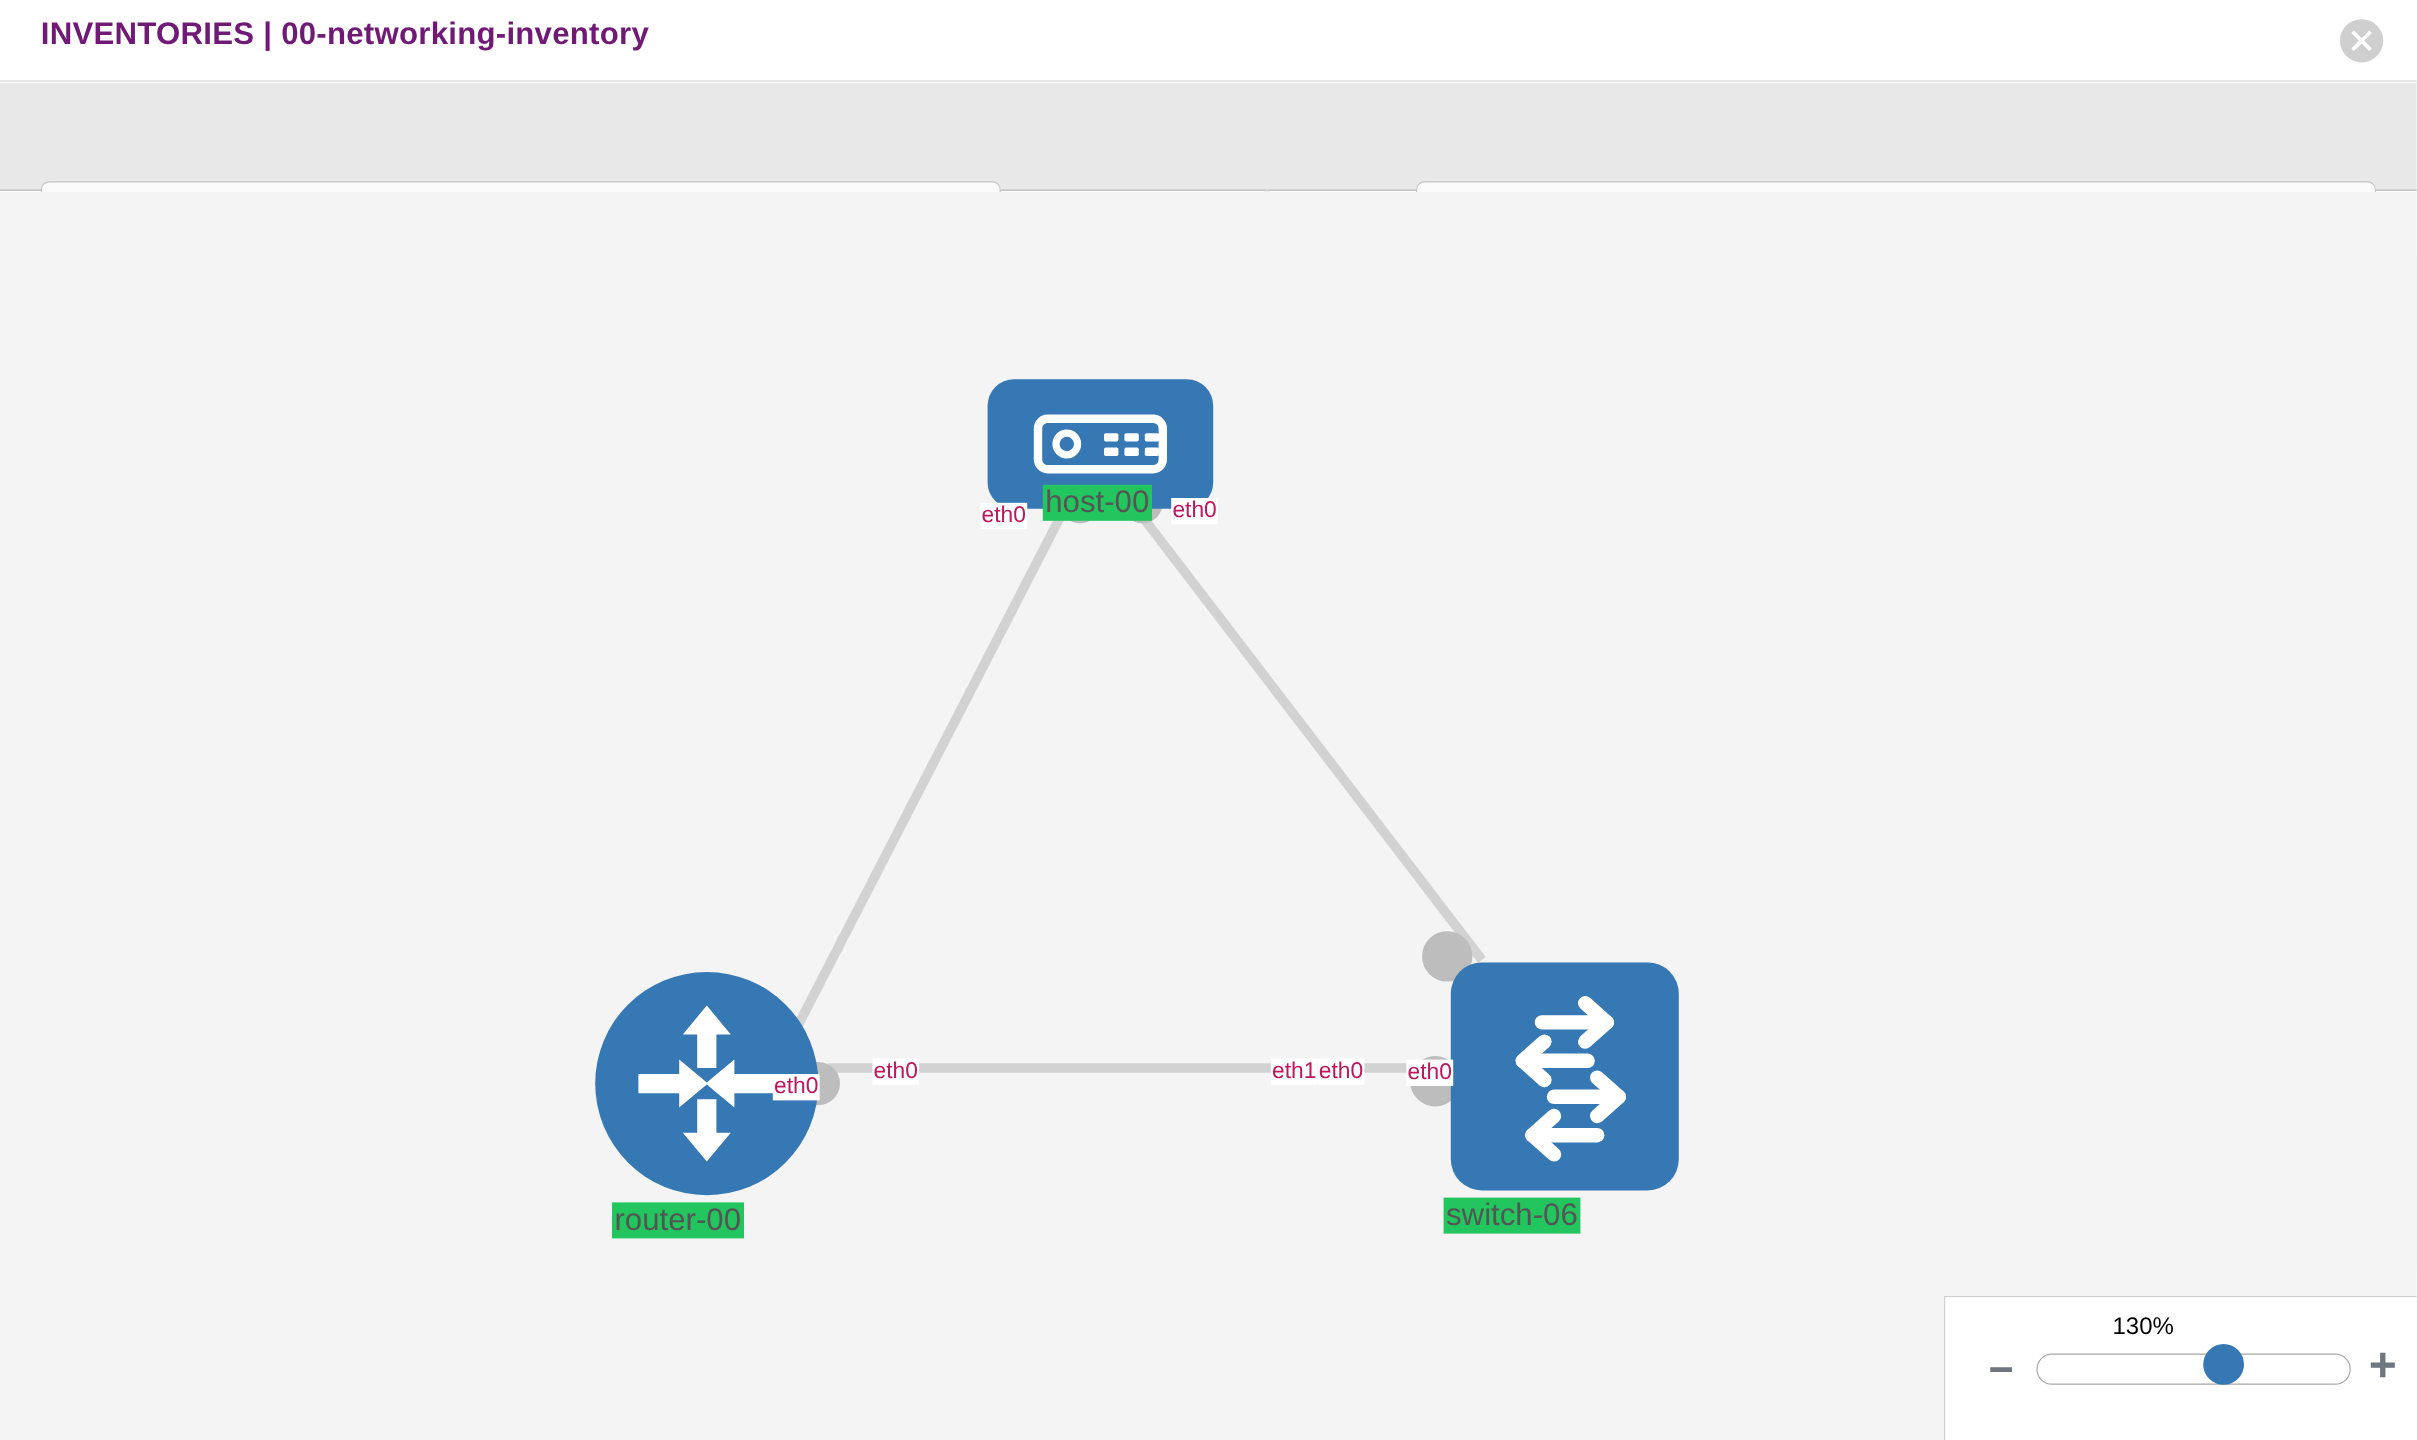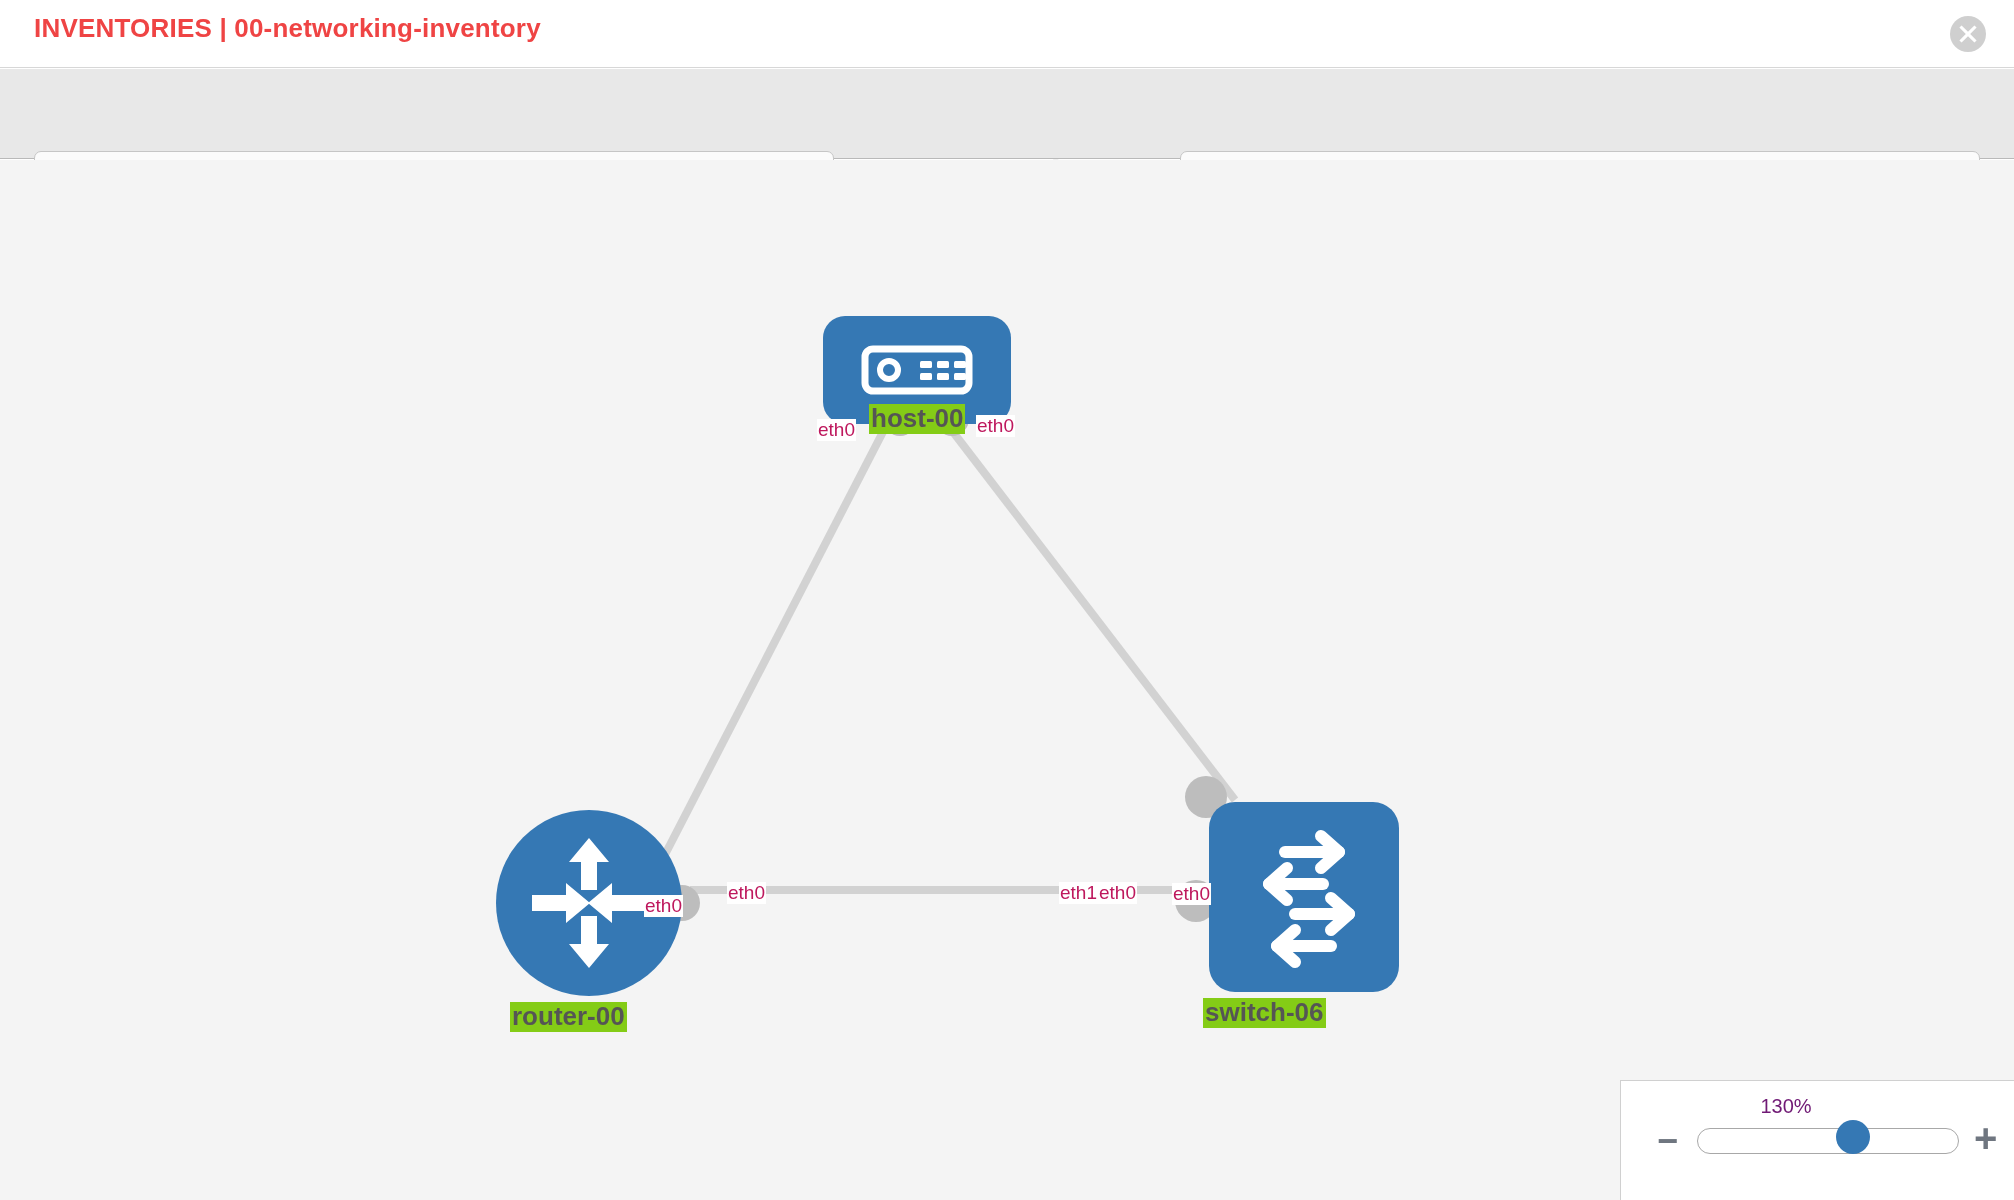--- a/index.html
+++ b/index.html
@@ -23,21 +23,21 @@
     left: 0; top: 0;
     width: 2014px; height: 68px;
     background: #ffffff;
     border-bottom: 1px solid #d7d7d7;
   }
   .header-title {
     position: absolute;
     left: 34px; top: 13px;
     font-size: 26px;
     font-weight: bold;
-    color: #ef4444;
+    color: #701a75;
     letter-spacing: 0.2px;
     white-space: nowrap;
   }
   .close-btn {
     position: absolute;
     right: 28px; top: 16px;
     width: 36px; height: 36px;
     border-radius: 50%;
     background: #cfcfcf;
     cursor: pointer;
@@ -99,25 +99,24 @@
 
   .node { position: absolute; }
   .node-shape {
     position: absolute;
     background: #3578b4;
   }
   .node-label {
     position: absolute;
     font-size: 26px;
     color: #555555;
-    background: #84cc16;
+    background: #22c55e;
     white-space: nowrap;
     padding: 0 2px;
     line-height: 1.15;
-    font-weight: bold;
   }
   .edge-label {
     position: absolute;
     font-size: 19px;
     color: #be185d;
     background: #ffffff;
     white-space: nowrap;
     padding: 0 1px;
     line-height: 1.15;
   }
@@ -147,21 +146,21 @@
     width: 394px; height: 120px;
     background: #ffffff;
     border: 1px solid #d0d0d0;
     border-right: none; border-bottom: none;
   }
   .zoom-pct {
     position: absolute;
     top: 14px; left: 0; width: 330px;
     text-align: center;
     font-size: 20px;
-    color: #701a75;
+    color: #000000;
   }
   .zoom-minus, .zoom-plus {
     position: absolute;
     color: #6f7680;
     font-size: 36px;
     font-weight: bold;
     line-height: 1;
     cursor: pointer;
     user-select: none;
   }

